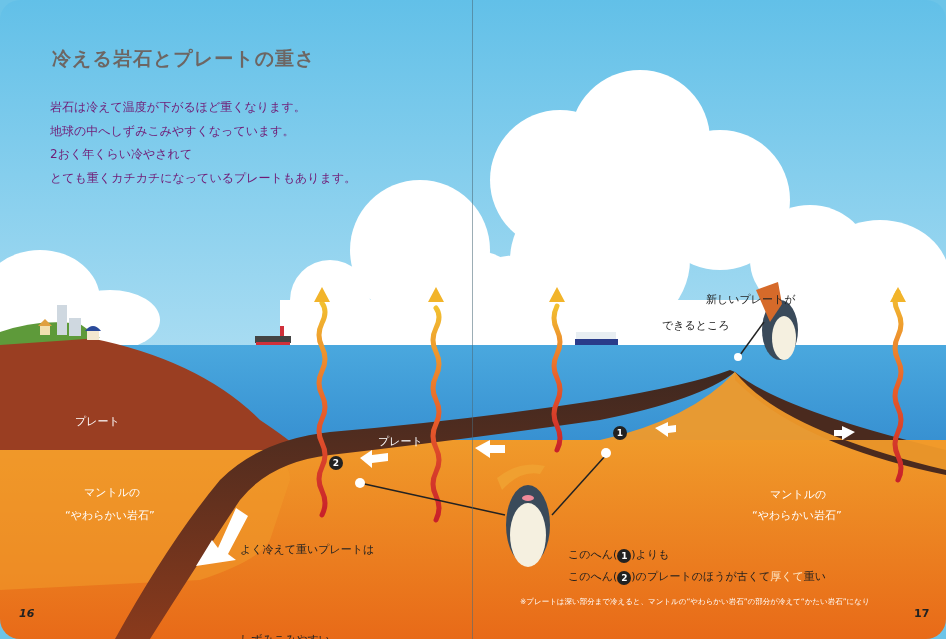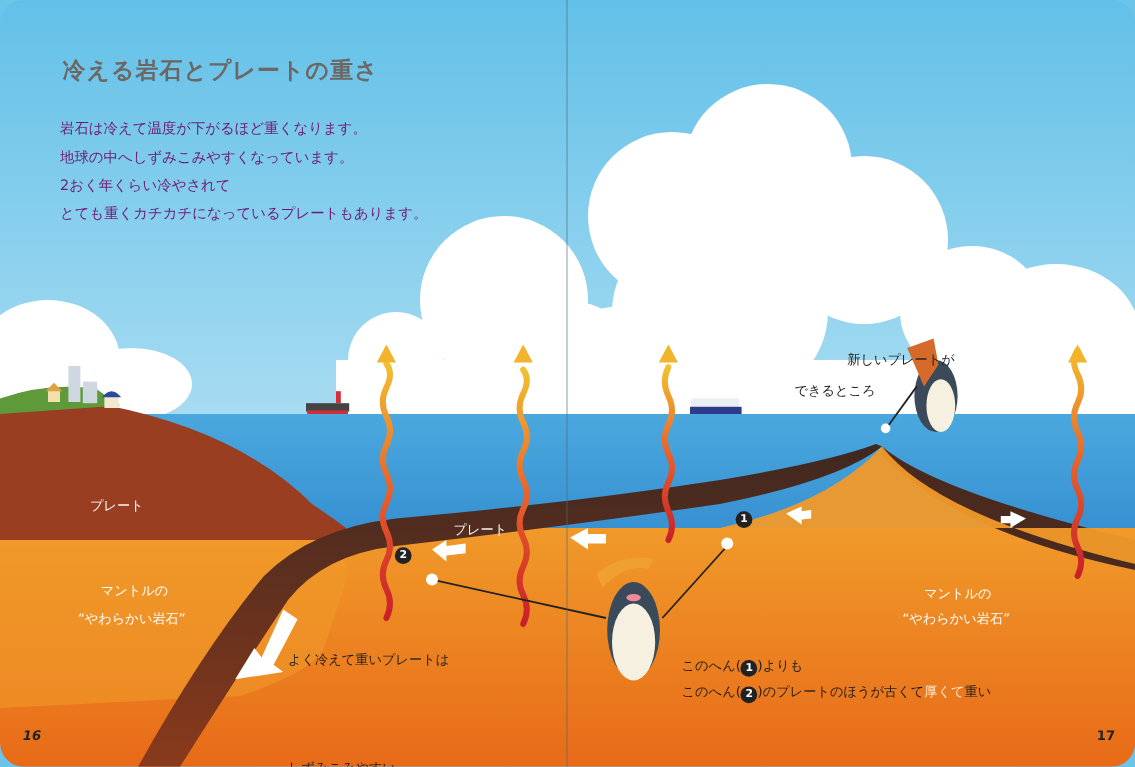--- a/index.html
+++ b/index.html
@@ -168,15 +168,16 @@
 
   <div class="badge" style="left:613px;top:426px;">1</div>
   <div class="badge" style="left:329px;top:456px;">2</div>
 
   <div class="explain">
     <div><span>このへん(</span><span class="badge" style="position:relative;display:inline-block;top:1px;">1</span><span>)よりも</span></div>
     <div><span>このへん(</span><span class="badge" style="position:relative;display:inline-block;top:1px;">2</span><span>)のプレートのほうが古くて</span><span class="hl">厚くて</span><span>重い</span></div>
   </div>
 
   <div class="note">
+    <div>※プレートは深い部分まで冷えると、マントルの“やわらかい岩石”の部分が冷えて“かたい岩石”になり</div>
   </div>
   <div class="pageno" style="left:914px;top:607px;">17</div>
 </div>
 
 </body></html>

